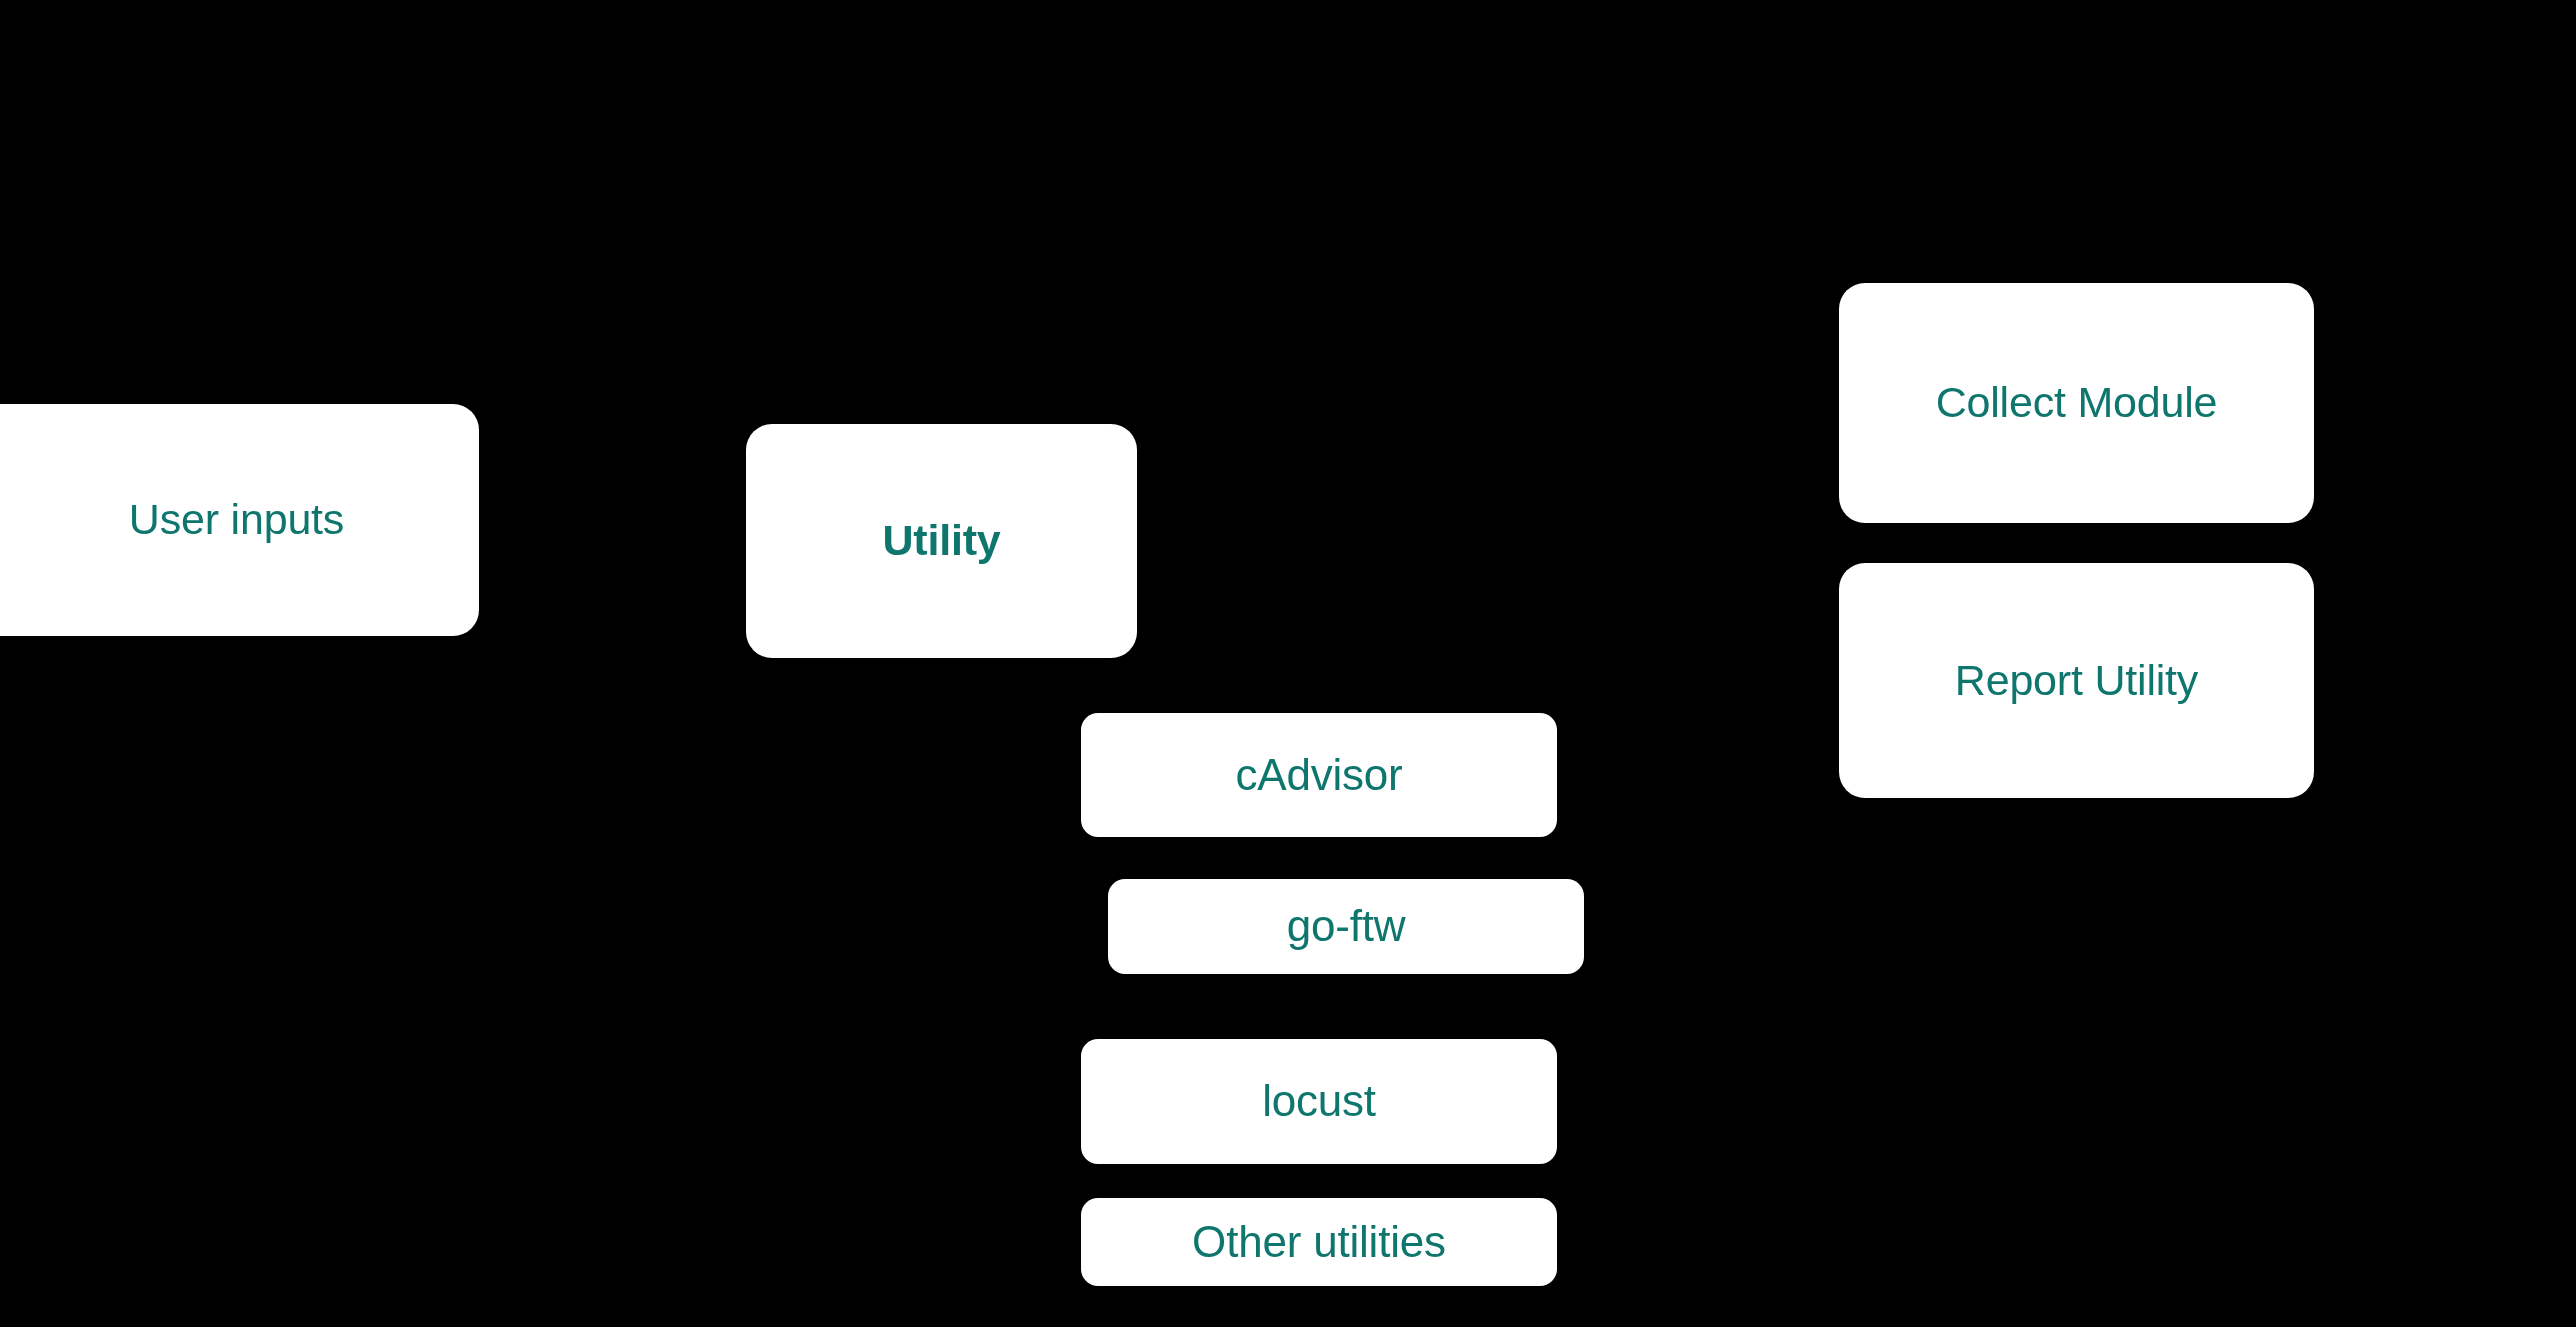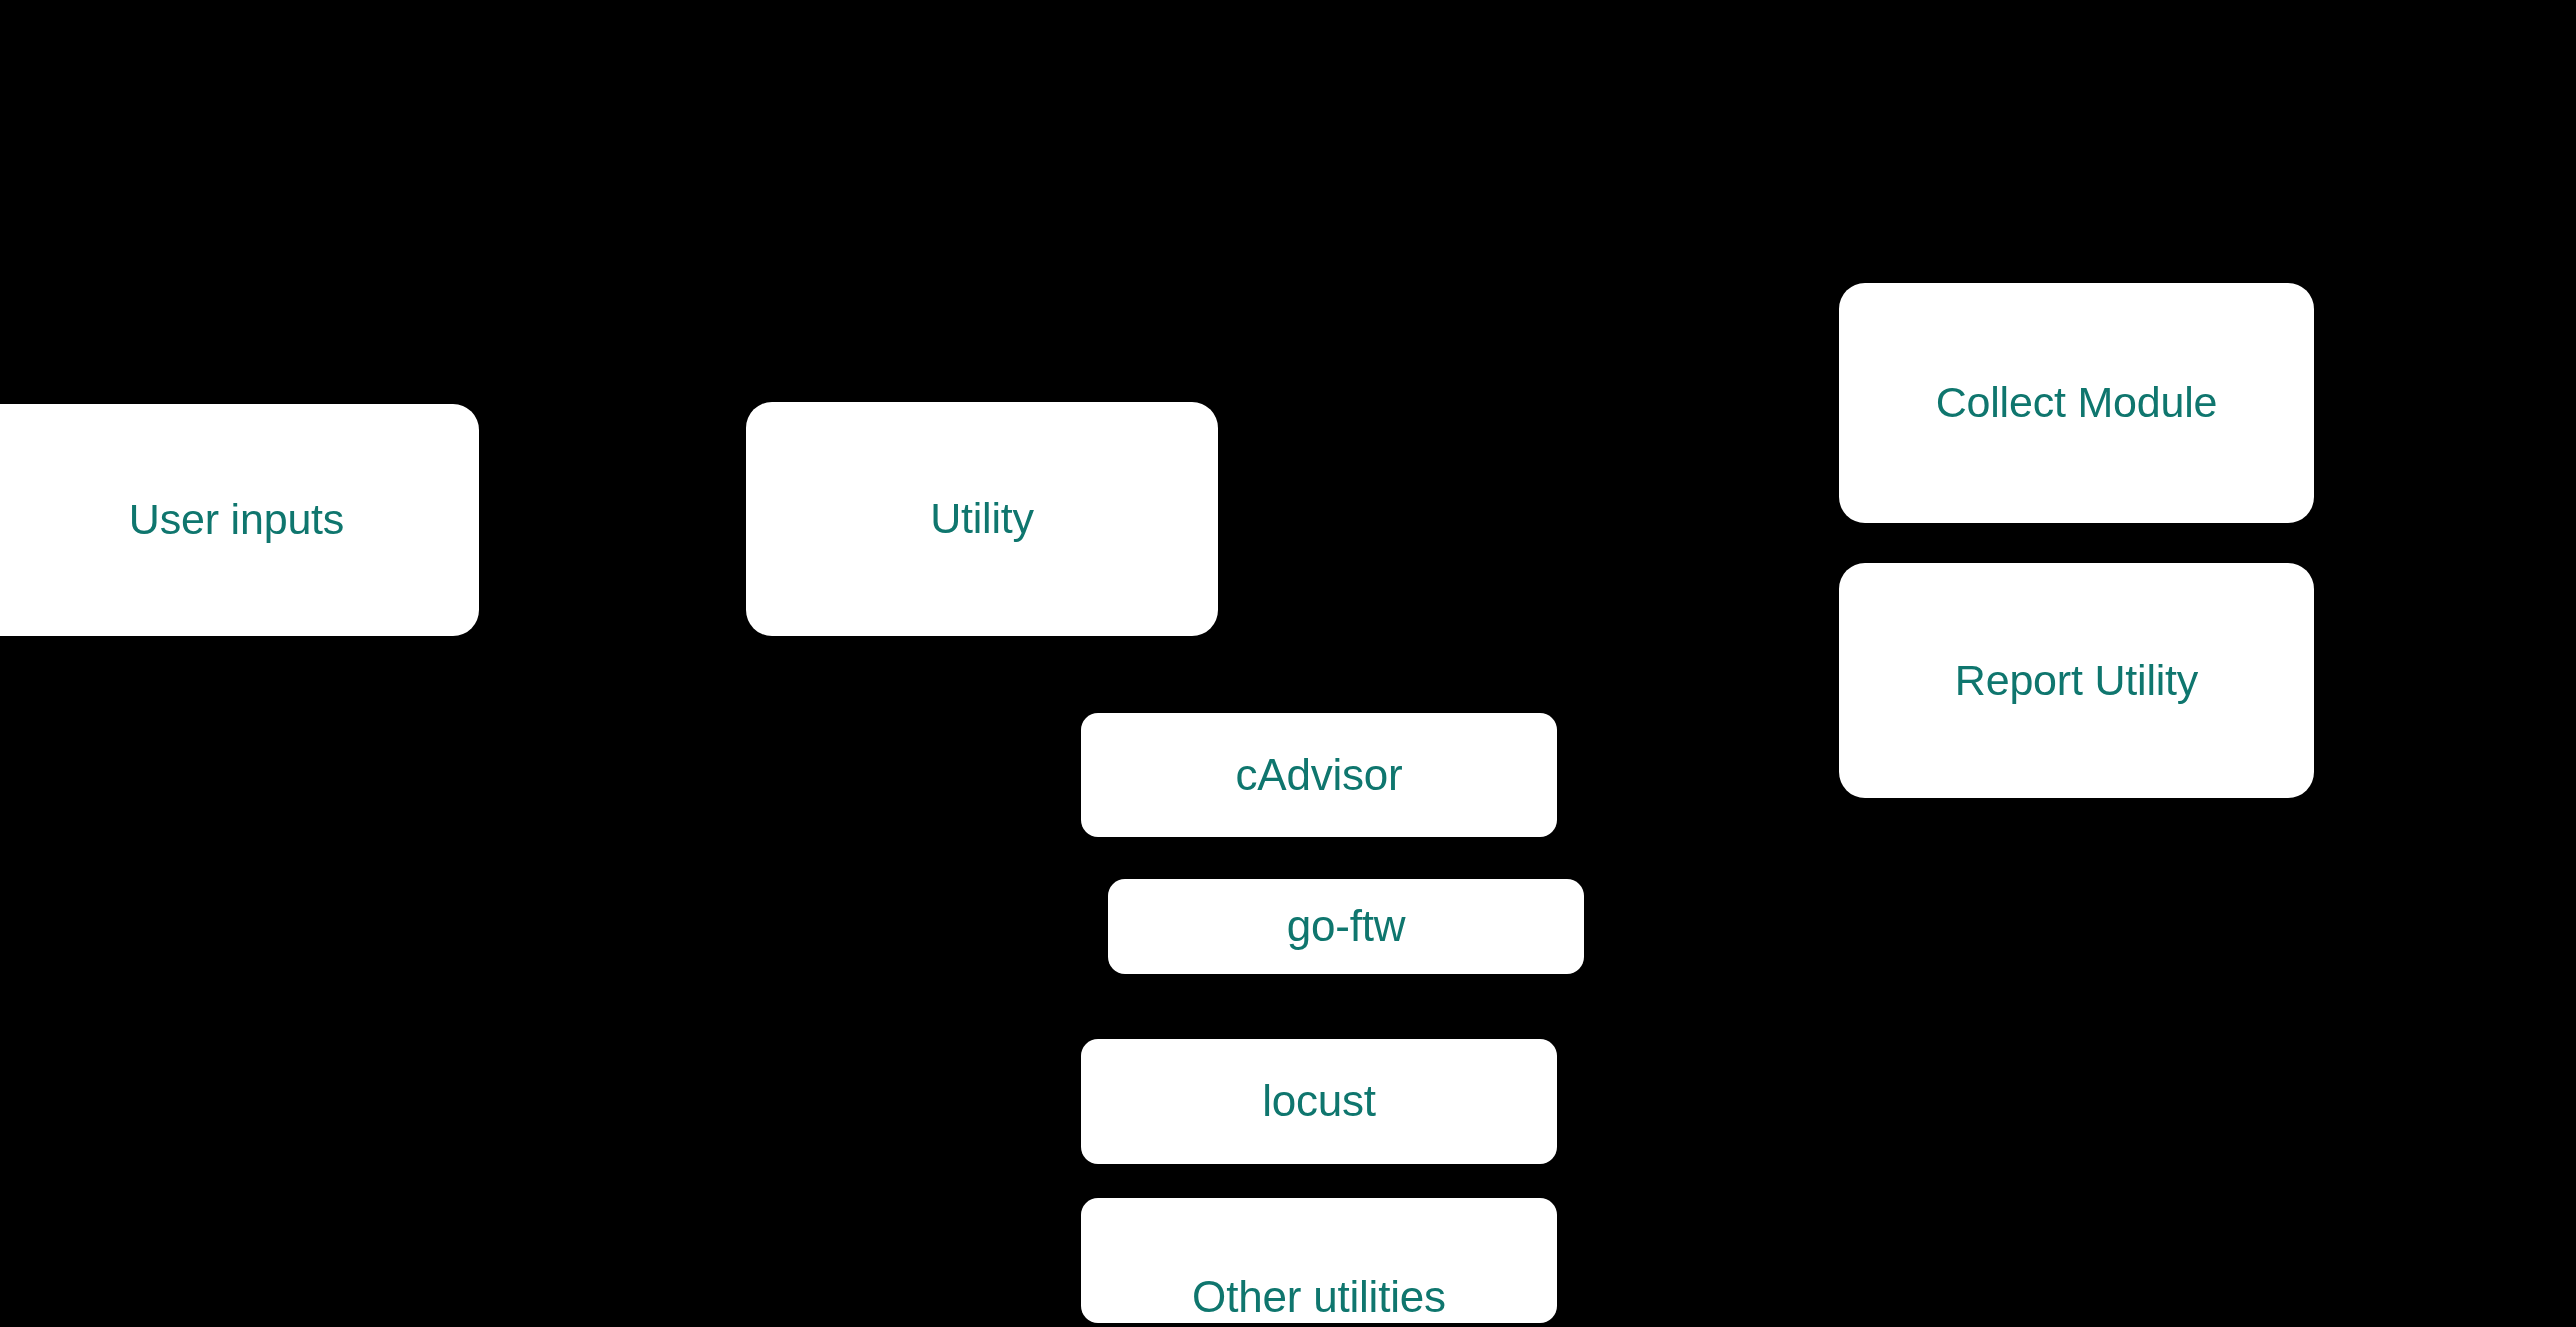--- a/index.html
+++ b/index.html
@@ -54,23 +54,24 @@
     height: 232px;
   }
   
   #node-user-inputs .node-label {
     position: relative;
     left: 18px;
   }
 
   #node-utility {
     left: 746px;
-    top: 402px;
-    width: 472px;
+    top: 424px;
+    width: 391px;
     height: 234px;
+    font-weight: bold;
   }
 
   #node-cadvisor {
     left: 1081px;
     top: 713px;
     width: 476px;
     height: 124px;
   }
   #node-go-ftw {
     left: 1108px;
@@ -81,22 +82,21 @@
   #node-locust {
     left: 1081px;
     top: 1039px;
     width: 476px;
     height: 125px;
   }
   #node-other-utilities {
     left: 1081px;
     top: 1198px;
     width: 476px;
-    height: 125px;
-    align-items: flex-end;
+    height: 88px;
   }
 
   #node-collect-module {
     left: 1839px;
     top: 283px;
     width: 475px;
     height: 240px;
   }
   #node-report-module {
     left: 1839px;

